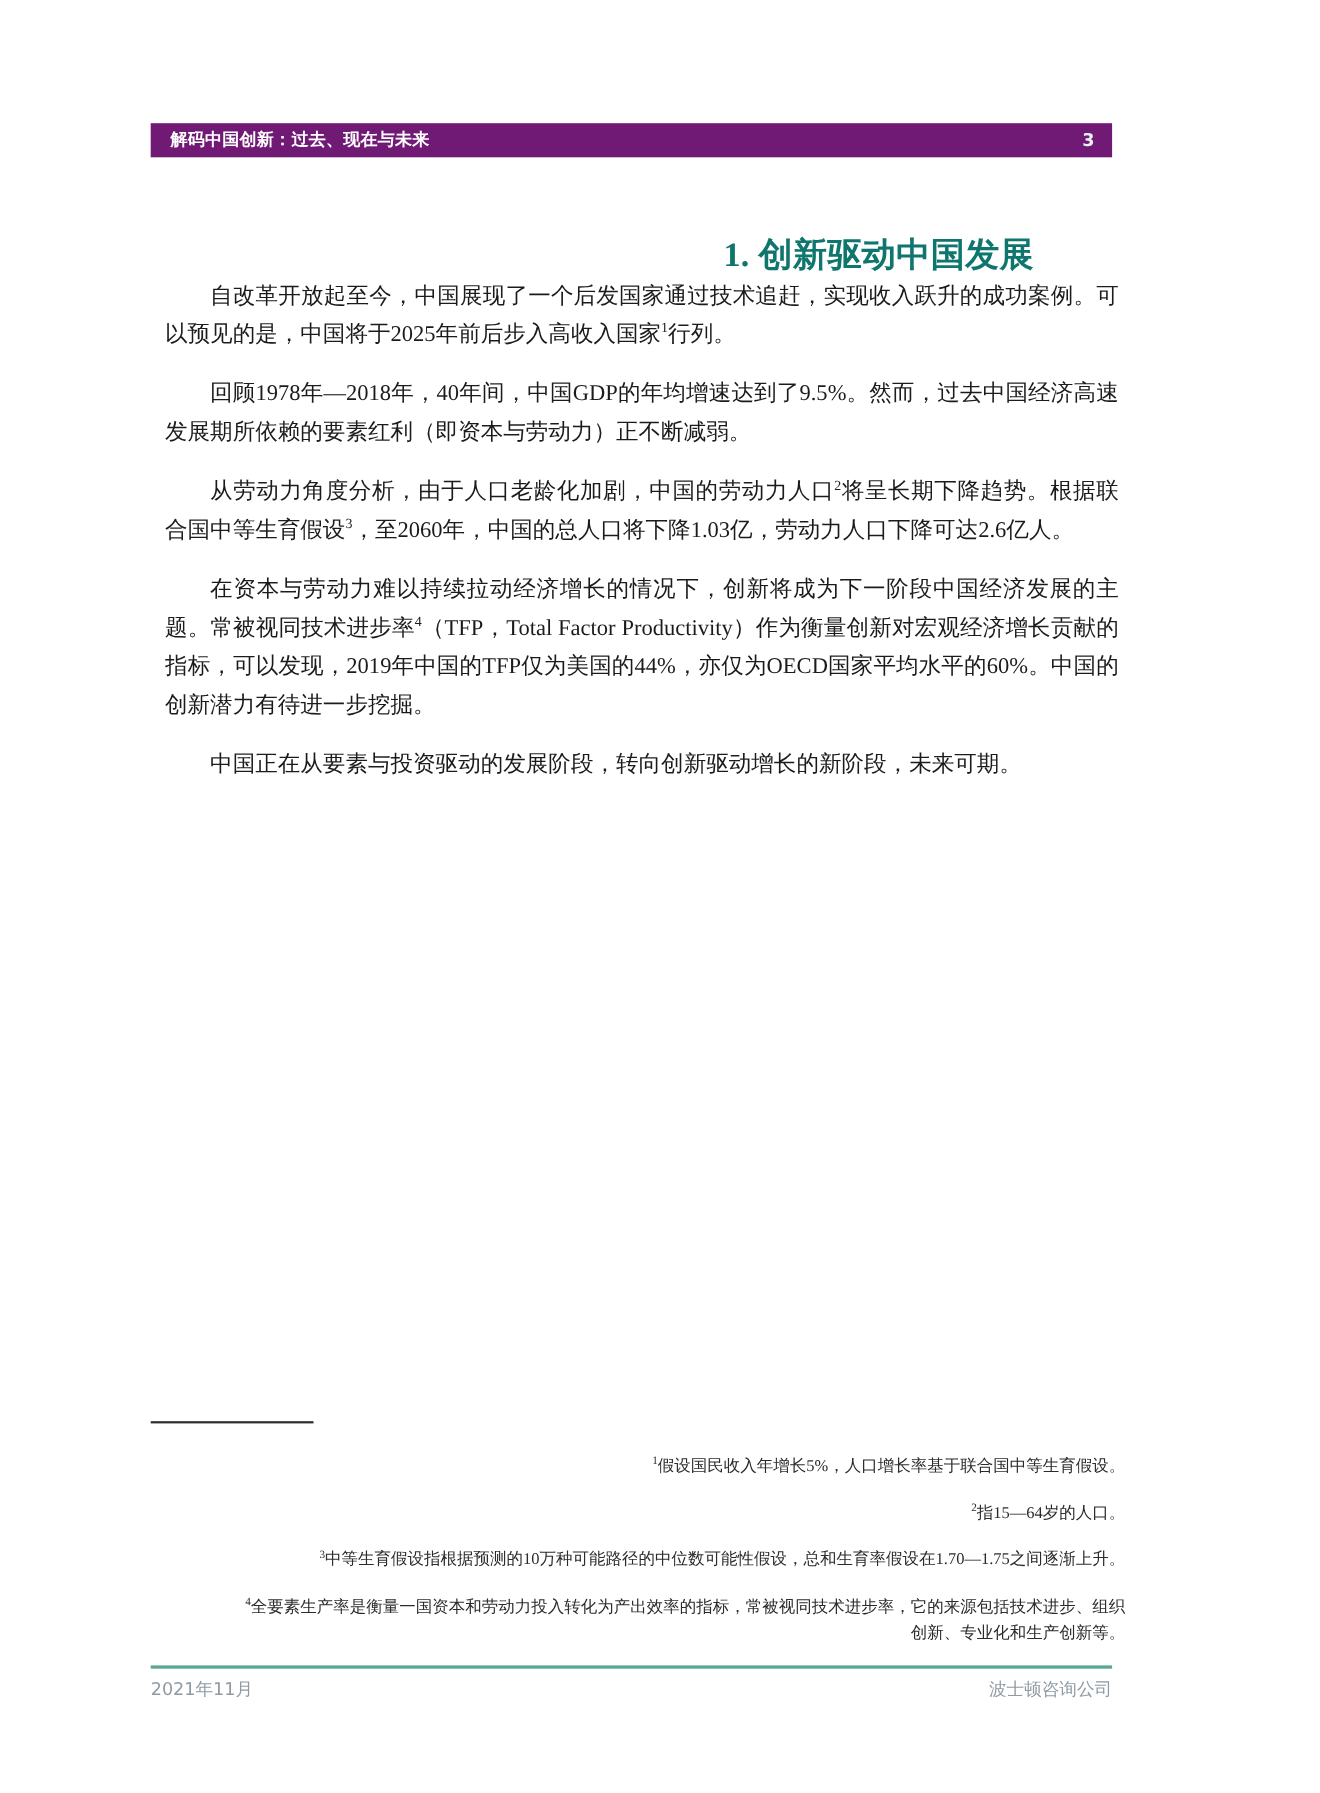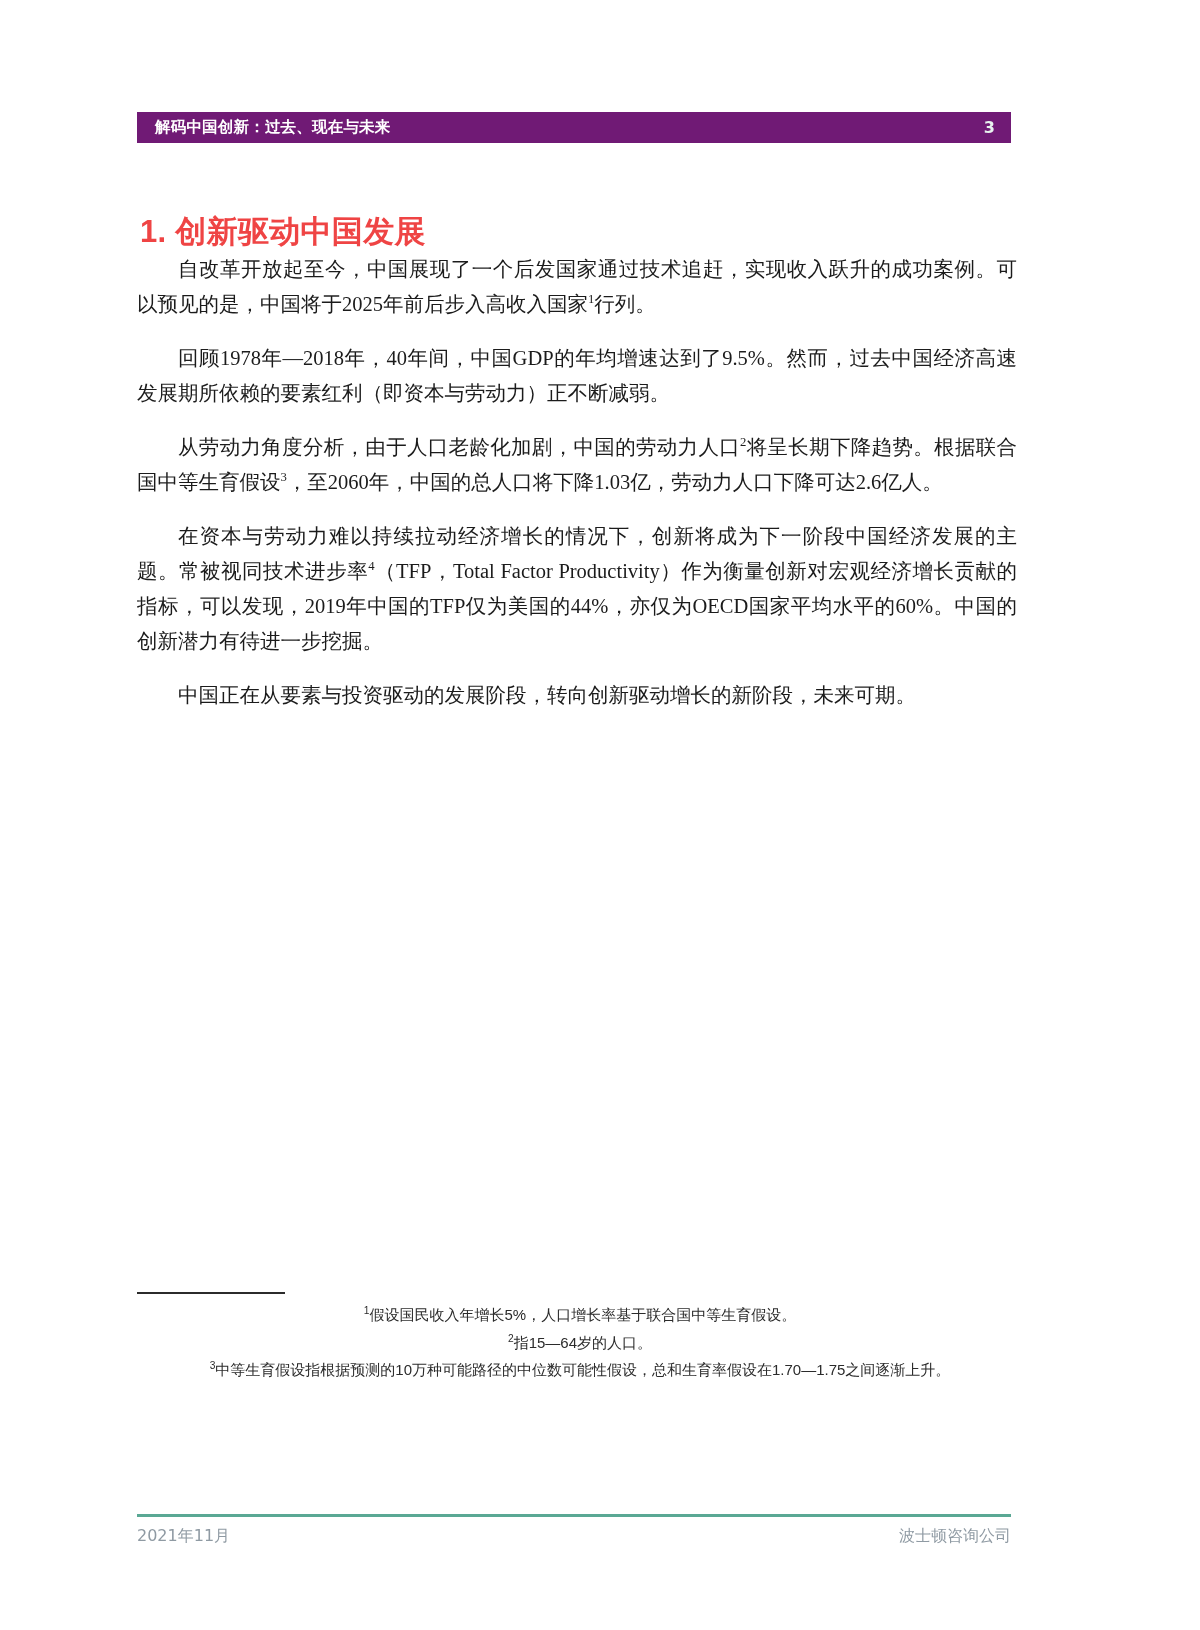--- a/index.html
+++ b/index.html
@@ -46,42 +46,43 @@
     line-height: 1;
     font-family: "DejaVu Sans", "Liberation Sans", sans-serif;
   }
 
   
   .section-heading {
     position: absolute;
     left: 140px;
     top: 190px;
     width: 800px;
-    color: #ef4444;
+    color: #0f766e;
     font-size: 31px;
     font-weight: bold;
     letter-spacing: 0.3px;
-    font-family: Liberation Sans, sans-serif;
+    font-family: Liberation Serif, serif;
+    text-align: right;
   }
 
   
   .body-area {
     position: absolute;
     left: 137px;
     top: 252px;
     width: 880px;
   }
   .para {
     font-size: 20.5px;
     line-height: 35px;
     color: #1b1b1b;
     text-align: justify;
     text-justify: inter-character;
     text-indent: 2em;
-    margin: 0 0 19px 0;
+    margin: 0 0 19px 13px;
     font-family: "Liberation Serif", "DejaVu Serif", serif;
   }
   .para:last-child { margin-bottom: 0; }
   .para sup {
     font-size: 0.62em;
     vertical-align: super;
     line-height: 0;
   }
 
   
@@ -96,23 +97,23 @@
   .footnotes {
     position: absolute;
     left: 137px;
     top: 1303px;
     width: 886px;
   }
   .footnote {
     font-size: 15px;
     line-height: 24.5px;
     color: #2b2b2b;
-    margin: 0 0 3px 0;
-    text-align: center;
-    font-family: Liberation Sans, sans-serif;
+    margin: 18px 0 3px 0;
+    text-align: right;
+    font-family: Liberation Serif, serif;
   }
   .footnote sup {
     font-size: 0.68em;
     vertical-align: super;
     line-height: 0;
     margin-right: 0px;
   }
   .footnote.wrap {
     padding-left: 0;
   }
@@ -170,20 +171,21 @@
     <p class="para">中国正在从要素与投资驱动的发展阶段，转向创新驱动增长的新阶段，未来可期。</p>
 
   </div>
 
   <div class="footnote-rule"></div>
 
   <div class="footnotes">
     <p class="footnote"><sup>1</sup><span>假设国民收入年增长5%，人口增长率基于联合国中等生育假设。</span></p>
     <p class="footnote"><sup>2</sup><span>指15—64岁的人口。</span></p>
     <p class="footnote"><sup>3</sup><span>中等生育假设指根据预测的10万种可能路径的中位数可能性假设，总和生育率假设在1.70—1.75之间逐渐上升。</span></p>
+    <p class="footnote wrap"><sup>4</sup><span>全要素生产率是衡量一国资本和劳动力投入转化为产出效率的指标，常被视同技术进步率，它的来源包括技术进步、组织</span><span class="cont">创新、专业化和生产创新等。</span></p>
   </div>
 
   <div class="footer-rule"></div>
   <div class="footer">
     <span>2021年11月</span>
     <span>波士顿咨询公司</span>
   </div>
 
 </div>
 

